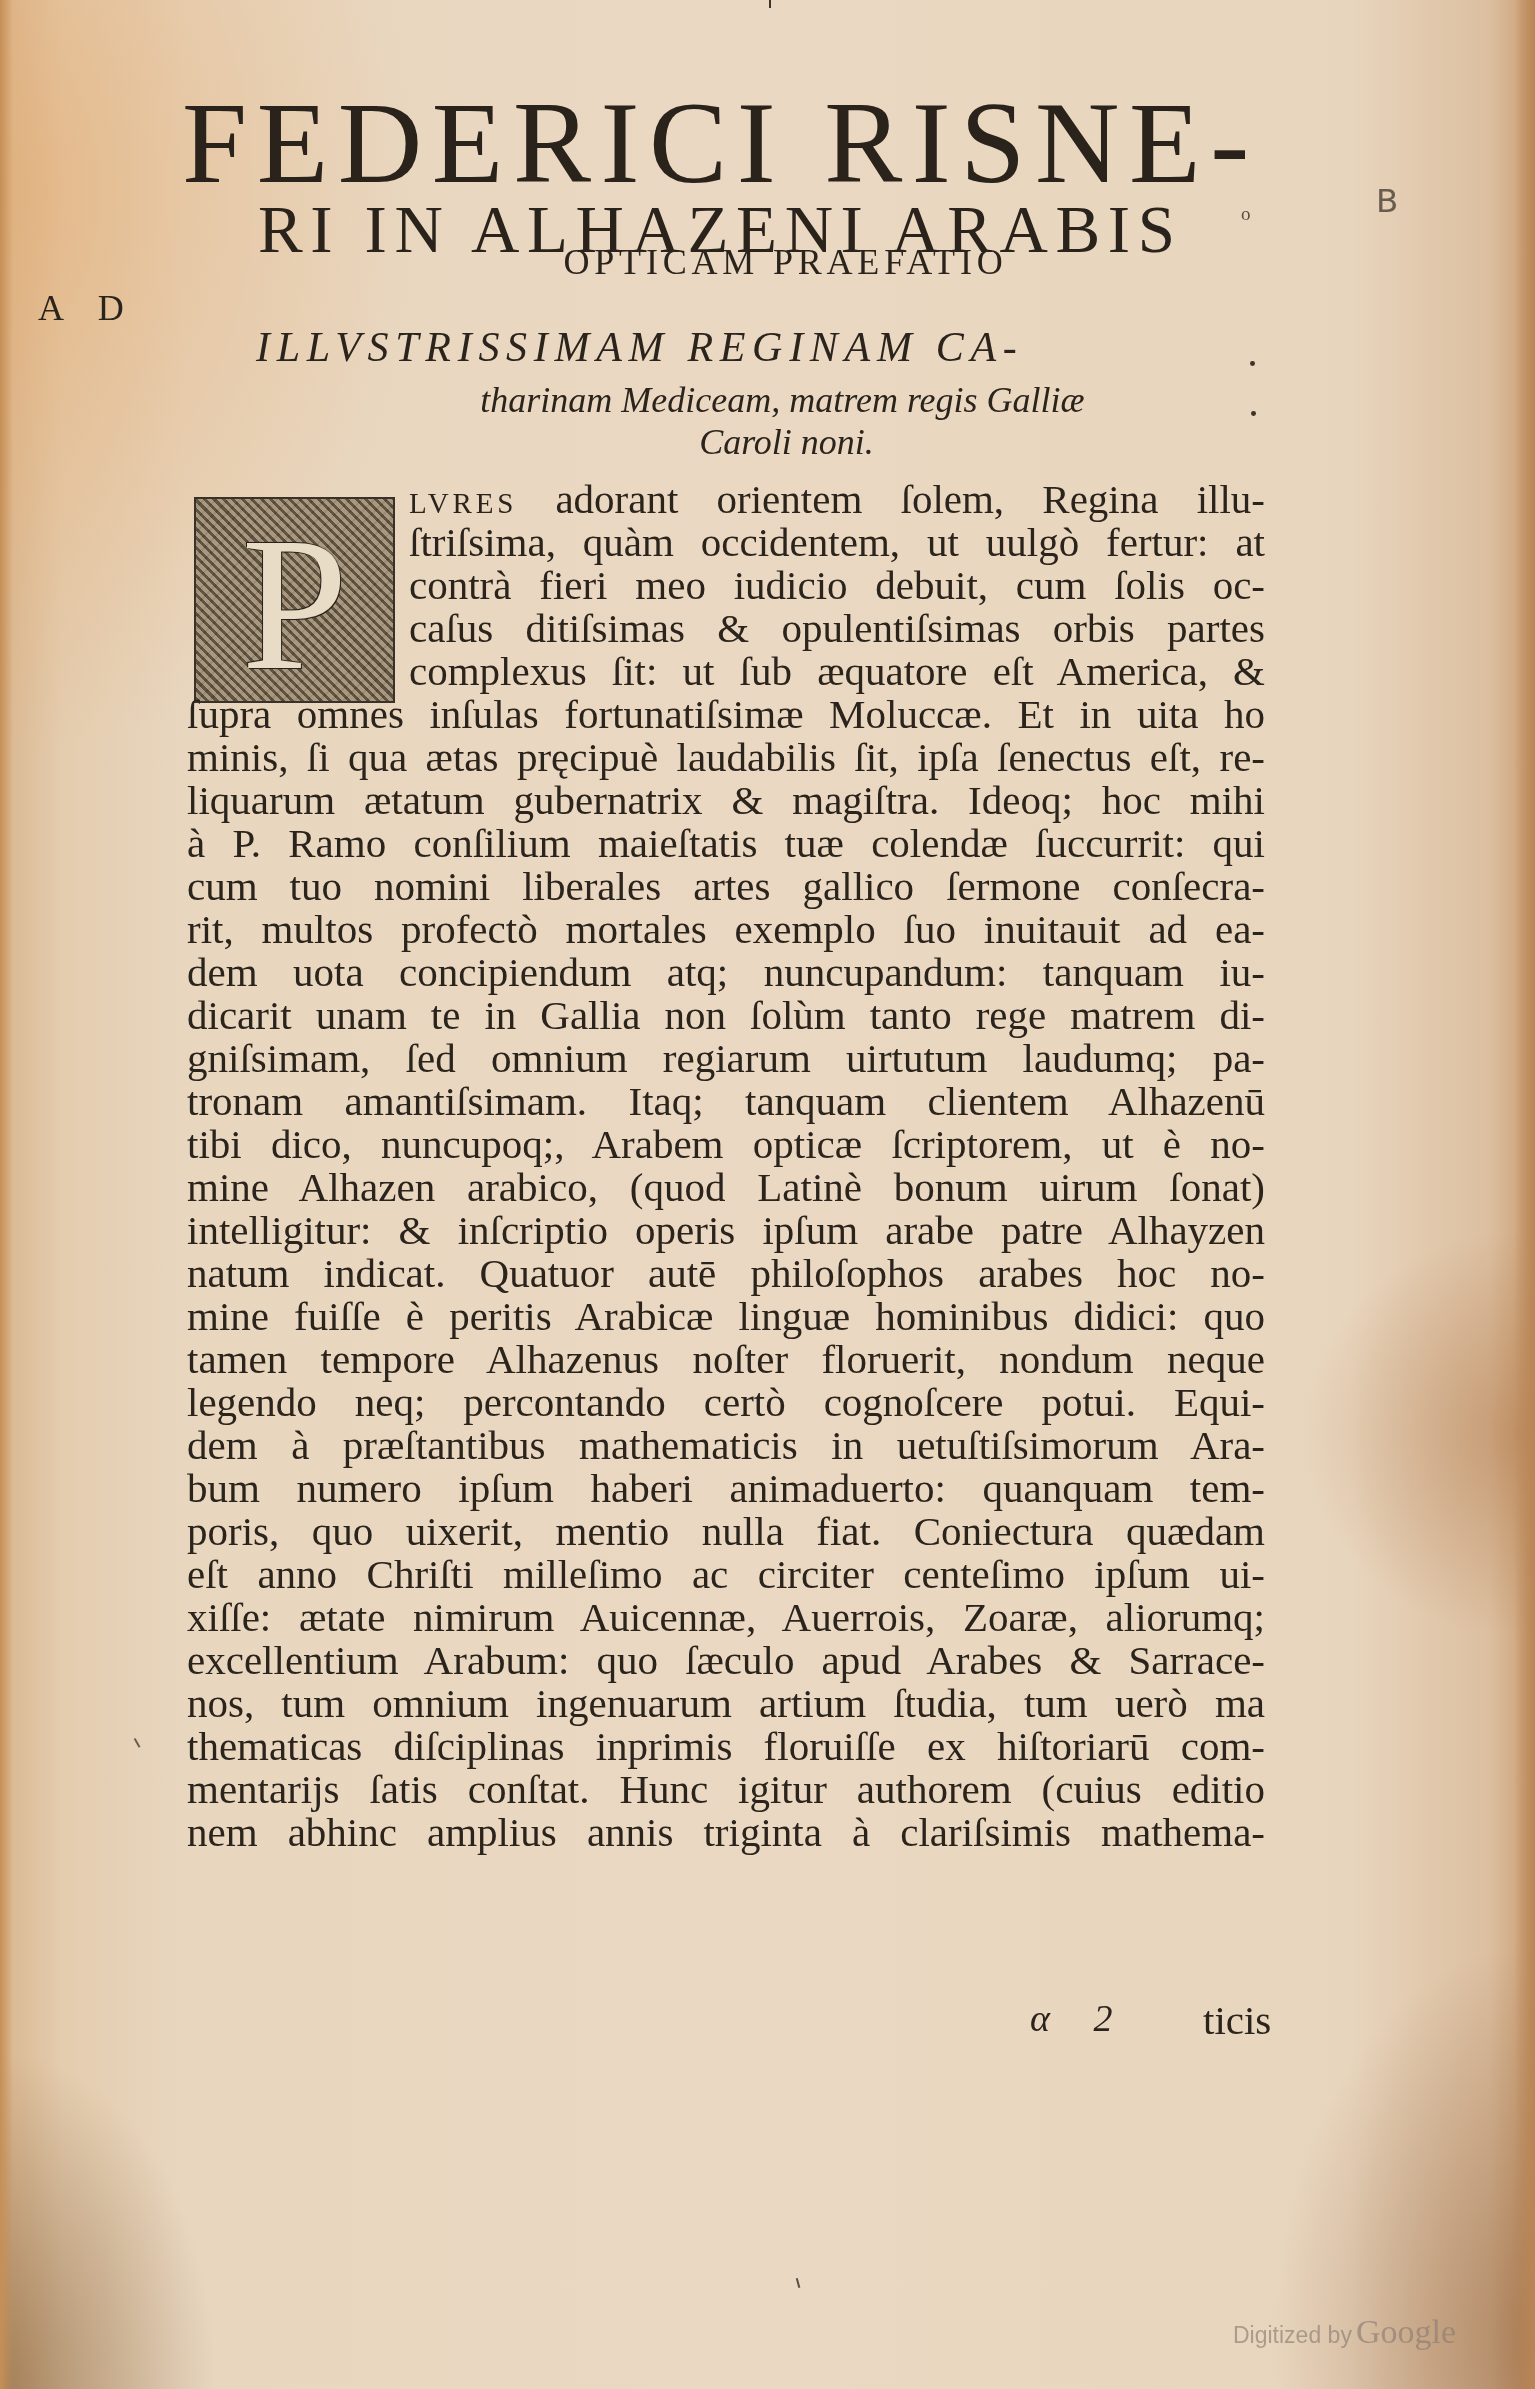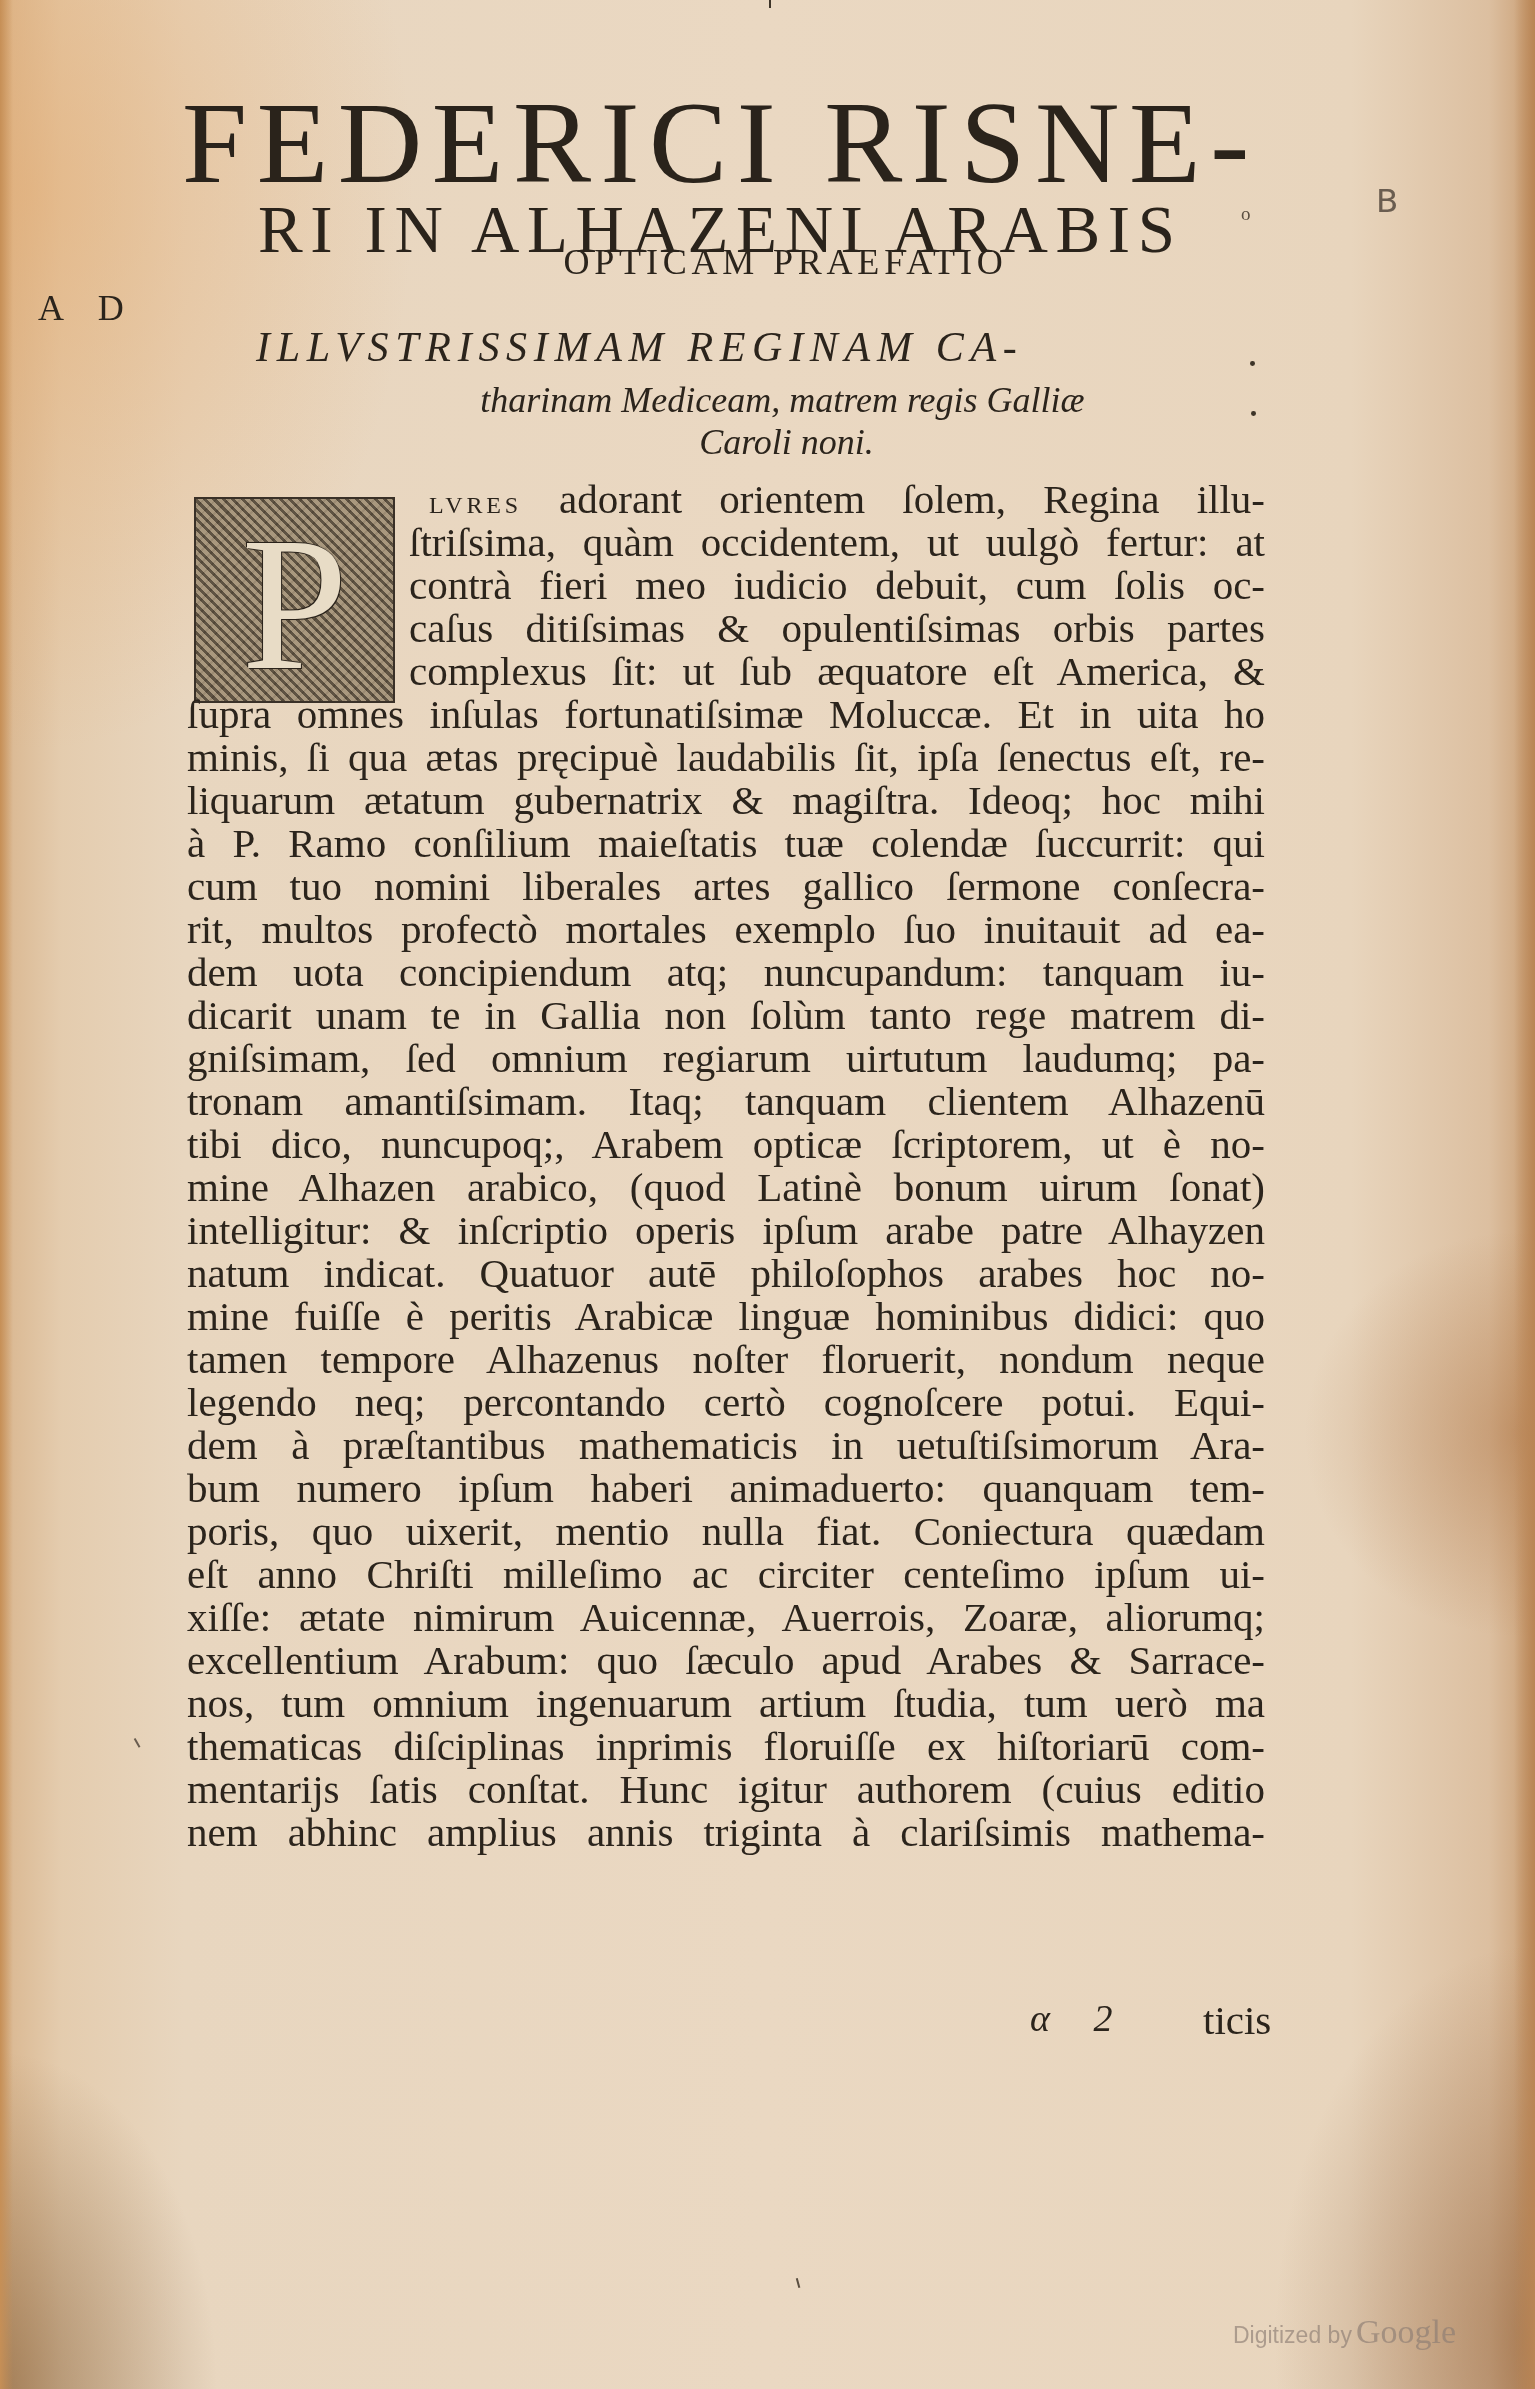--- a/index.html
+++ b/index.html
@@ -44,21 +44,21 @@
       repeating-linear-gradient(45deg, rgba(60,50,38,0.55) 0 2.9px, rgba(200,180,150,0.5) 2.9px 6.7px),
       repeating-linear-gradient(-45deg, rgba(60,50,38,0.35) 0 1.9px, rgba(0,0,0,0) 1.9px 8.6px),
       #8a7c66;
     display:flex; align-items:center; justify-content:center; }
   .drop-cap-letter { font-size:191px; line-height:1; color:#e8dcc6; font-family:"Liberation Serif", serif;
     text-shadow: 0 0 1.9px #2a231b, 1px 1px 0 #2a231b, -1px -1px 0 #2a231b; margin-top:7.6px; }
 
   .body-text { position:absolute; left:187px; top:478px; width:1078px; font-size:41px; line-height:43px; }
   .line { white-space:nowrap; text-align:justify; text-align-last:justify; height:43px; overflow:visible; }
   .line.indent { margin-left:222px; }
-  .line.first-word .smallcaps { font-size:24px; letter-spacing:3.8px;margin-left:20px; }
+  .line.first-word .smallcaps { font-size:29px; letter-spacing:3.8px; }
 
   .footer-sig { position:absolute; left:1030px; top:1996px; font-size:38px; font-style:italic; letter-spacing:17px; }
   .catchword { position:absolute; left:1203px; top:1996px; font-size:41px; }
 
   .margin-mark-b { position:absolute; left:1376px; top:182px; font-size:32.5px; color:#6a5d50; font-family:"DejaVu Sans", sans-serif; }
   .margin-mark-o { position:absolute; left:1241px; top:203px; font-size:19px; color:#5a4e40; }
   .dot { position:absolute; width:4.8px; height:4.8px; border-radius:50%; background:#3d3428; }
   .top-tick { position:absolute; left:769px; top:0; width:1.9px; height:7.6px; background:#3d3428; }
   .bottom-tick { position:absolute; left:797px; top:2278px; width:1.9px; height:9.6px; background:#5a4e40; transform:rotate(-15deg); }
   .left-tick { position:absolute; left:136px; top:1738px; width:1.9px; height:9.6px; background:#6a5d50; transform:rotate(-30deg); }

